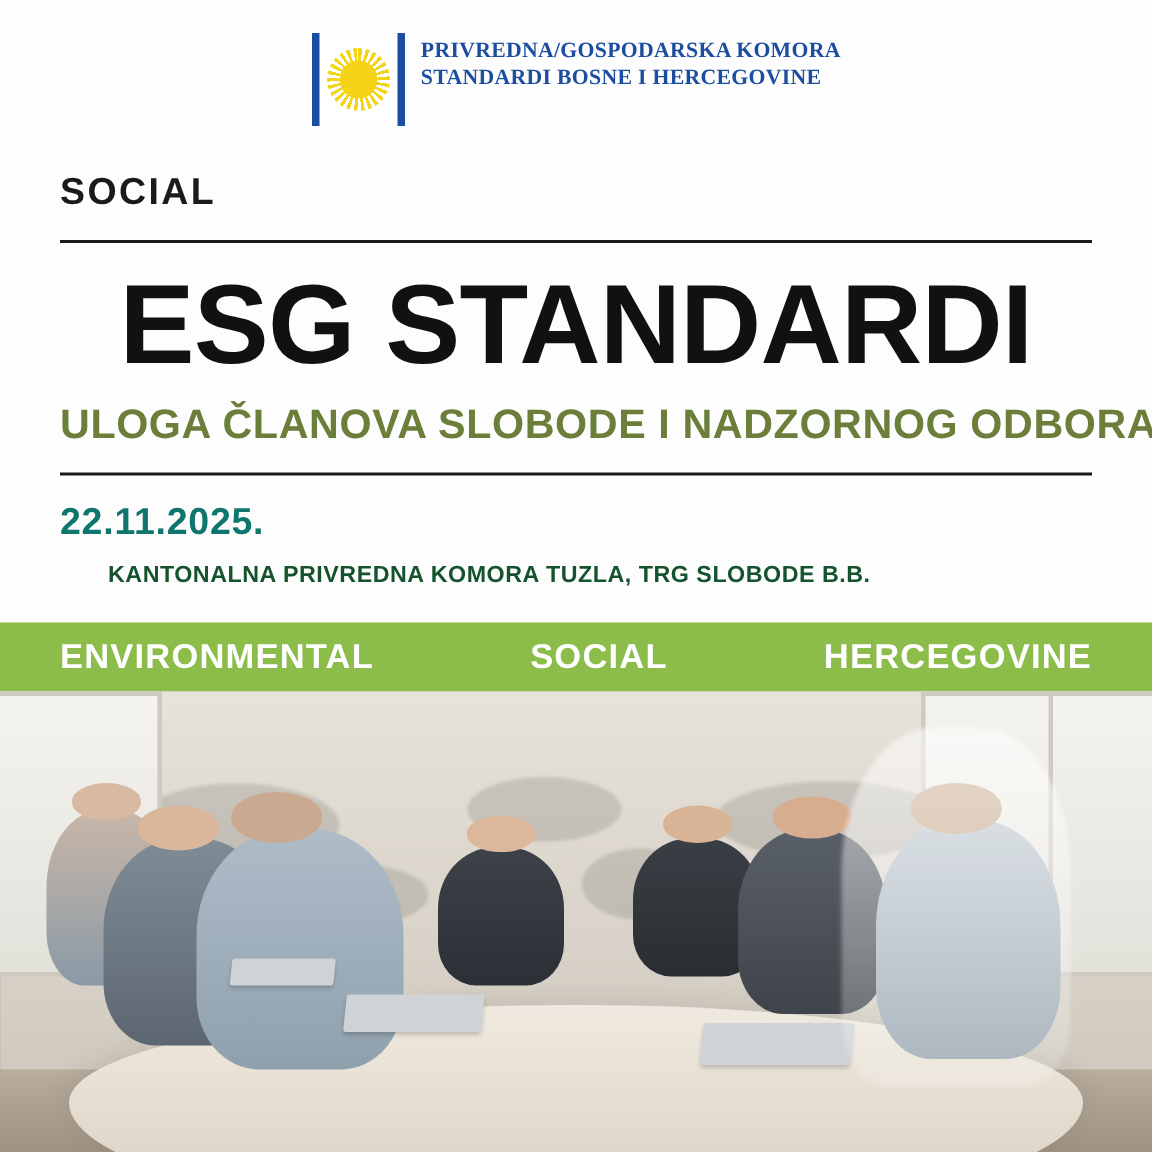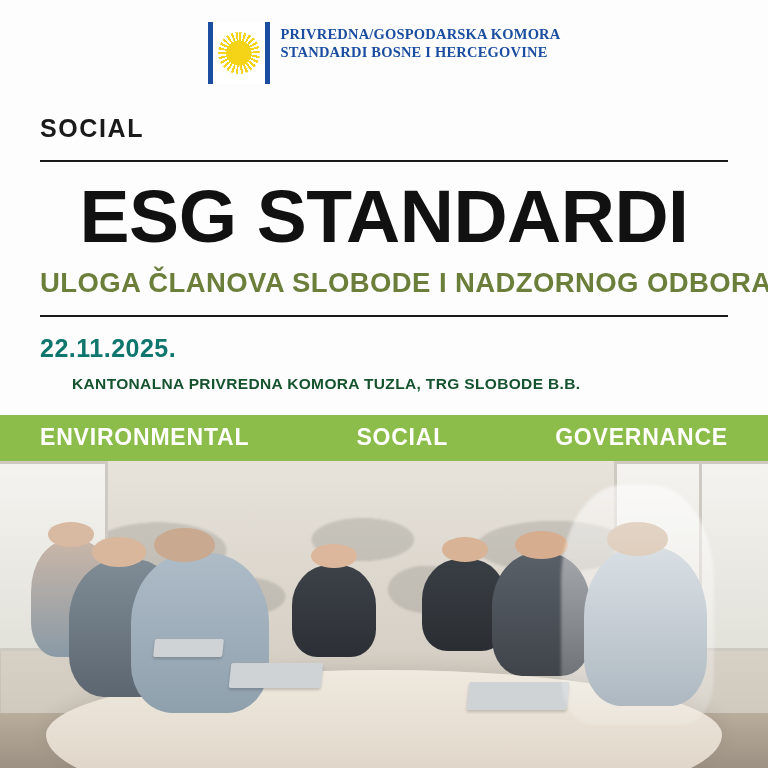--- a/index.html
+++ b/index.html
@@ -241,21 +241,21 @@
     <div class="rule rule2"></div>
     <div class="date">22.11.2025.</div>
     <div class="venue">KANTONALNA PRIVREDNA KOMORA TUZLA, TRG SLOBODE B.B.</div>
   </div>
 
   <div class="band">
     <div class="band-item env">ENVIRONMENTAL</div>
     <div class="band-spacer"></div>
     <div class="band-item">SOCIAL</div>
     <div class="band-spacer"></div>
-    <div class="band-item">GOVERNANCE</div>
+    <div class="band-item">HERCEGOVINE</div>
   </div>
 
   <div class="photo">
     <div class="wall"></div>
     <div class="map"></div>
     <div class="window-left"></div>
     <div class="window-right"></div>
     <div class="floor"></div>
     <div class="table"></div>
 

